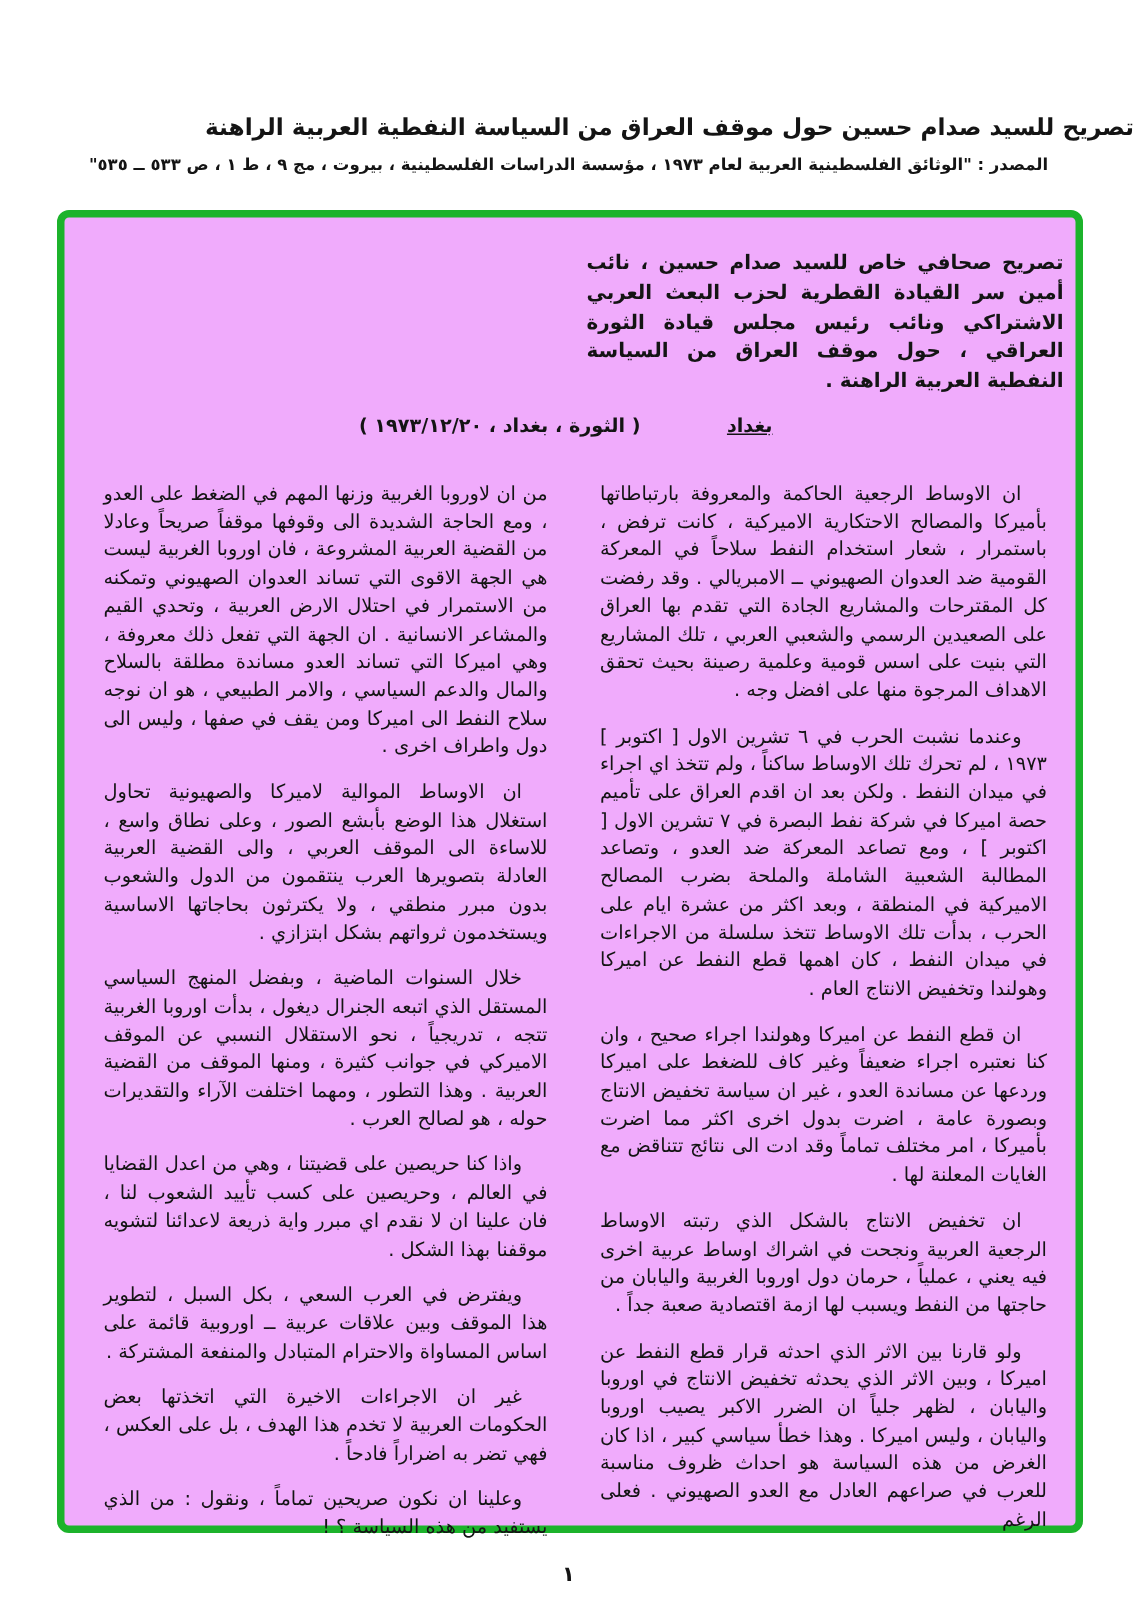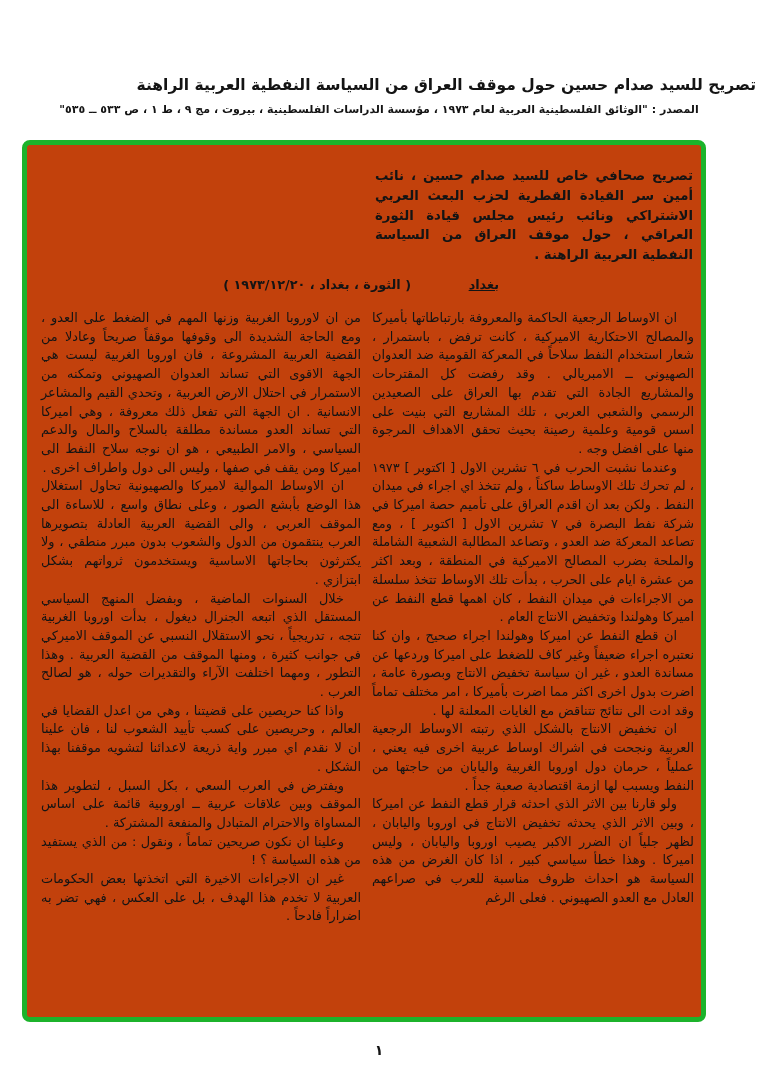--- a/index.html
+++ b/index.html
@@ -14,24 +14,24 @@
     position:absolute;top:76px;left:100px;right:2px;
     text-align:right;font-size:15.5px;font-weight:bold;
     letter-spacing:0;white-space:nowrap;
   }
   .doc-source{
     position:absolute;top:103px;left:0;right:0;
     text-align:center;font-size:11px;font-weight:bold;white-space:nowrap;
   }
 
   .frame{
-    position:absolute;top:140px;right:52px;
+    position:absolute;top:140px;right:36px;
     width:674px;height:872px;
     border:5px solid #1cb32b;border-radius:8px;
-    background:#c2410c;
+    background:#f0abfc;
   }
 
   .stmt-header{
     margin:21px 8px 0 auto;width:318px;
     font-size:13.3px;font-weight:bold;line-height:19.8px;
     text-align:justify;
   }
 
   .dateline{
     position:relative;height:19px;margin-top:12px;
@@ -41,21 +41,21 @@
   .dateline .src-date{position:absolute;right:290px;top:0;white-space:nowrap;}
 
   .columns{
     display:flex;gap:11px;margin:13px 7px 0 7px;
   }
   .col{
     font-size:12.9px;line-height:18.7px;text-align:justify;
   }
   .col-right{width:322px;}
   .col-left{width:320px;}
-  .para{margin:0;text-indent:17px;}
+  .para{margin:12px;text-indent:17px;}
   .para.no-indent{text-indent:0;}
 
   .page-num{
     position:absolute;top:1042px;left:0;right:0;
     text-align:center;font-size:14px;font-weight:bold;
   }
 </style>
 </head>
 <body>
 
@@ -83,22 +83,22 @@
         <p class="para">ان تخفيض الانتاج بالشكل الذي رتبته الاوساط الرجعية العربية ونجحت في اشراك اوساط عربية اخرى فيه يعني ، عملياً ، حرمان دول اوروبا الغربية واليابان من حاجتها من النفط ويسبب لها ازمة اقتصادية صعبة جداً .</p>
         <p class="para">ولو قارنا بين الاثر الذي احدثه قرار قطع النفط عن اميركا ، وبين الاثر الذي يحدثه تخفيض الانتاج في اوروبا واليابان ، لظهر جلياً ان الضرر الاكبر يصيب اوروبا واليابان ، وليس اميركا . وهذا خطأ سياسي كبير ، اذا كان الغرض من هذه السياسة هو احداث ظروف مناسبة للعرب في صراعهم العادل مع العدو الصهيوني . فعلى الرغم</p>
       </div>
 
       <div class="col col-left">
         <p class="para no-indent">من ان لاوروبا الغربية وزنها المهم في الضغط على العدو ، ومع الحاجة الشديدة الى وقوفها موقفاً صريحاً وعادلا من القضية العربية المشروعة ، فان اوروبا الغربية ليست هي الجهة الاقوى التي تساند العدوان الصهيوني وتمكنه من الاستمرار في احتلال الارض العربية ، وتحدي القيم والمشاعر الانسانية . ان الجهة التي تفعل ذلك معروفة ، وهي اميركا التي تساند العدو مساندة مطلقة بالسلاح والمال والدعم السياسي ، والامر الطبيعي ، هو ان نوجه سلاح النفط الى اميركا ومن يقف في صفها ، وليس الى دول واطراف اخرى .</p>
         <p class="para">ان الاوساط الموالية لاميركا والصهيونية تحاول استغلال هذا الوضع بأبشع الصور ، وعلى نطاق واسع ، للاساءة الى الموقف العربي ، والى القضية العربية العادلة بتصويرها العرب ينتقمون من الدول والشعوب بدون مبرر منطقي ، ولا يكترثون بحاجاتها الاساسية ويستخدمون ثرواتهم بشكل ابتزازي .</p>
         <p class="para">خلال السنوات الماضية ، وبفضل المنهج السياسي المستقل الذي اتبعه الجنرال ديغول ، بدأت اوروبا الغربية تتجه ، تدريجياً ، نحو الاستقلال النسبي عن الموقف الاميركي في جوانب كثيرة ، ومنها الموقف من القضية العربية . وهذا التطور ، ومهما اختلفت الآراء والتقديرات حوله ، هو لصالح العرب .</p>
         <p class="para">واذا كنا حريصين على قضيتنا ، وهي من اعدل القضايا في العالم ، وحريصين على كسب تأييد الشعوب لنا ، فان علينا ان لا نقدم اي مبرر واية ذريعة لاعدائنا لتشويه موقفنا بهذا الشكل .</p>
         <p class="para">ويفترض في العرب السعي ، بكل السبل ، لتطوير هذا الموقف وبين علاقات عربية ــ اوروبية قائمة على اساس المساواة والاحترام المتبادل والمنفعة المشتركة .</p>
+        <p class="para">غير ان الاجراءات الاخيرة التي اتخذتها بعض الحكومات العربية لا تخدم هذا الهدف ، بل على العكس ، فهي تضر به اضراراً فادحاً .</p>
         <p class="para">وعلينا ان نكون صريحين تماماً ، ونقول : من الذي يستفيد من هذه السياسة ؟ !</p>
-        <p class="para">غير ان الاجراءات الاخيرة التي اتخذتها بعض الحكومات العربية لا تخدم هذا الهدف ، بل على العكس ، فهي تضر به اضراراً فادحاً .</p>
       </div>
 
     </div>
   </div>
 
   <div class="page-num">١</div>
 
 </div>
 
 </body></html>

